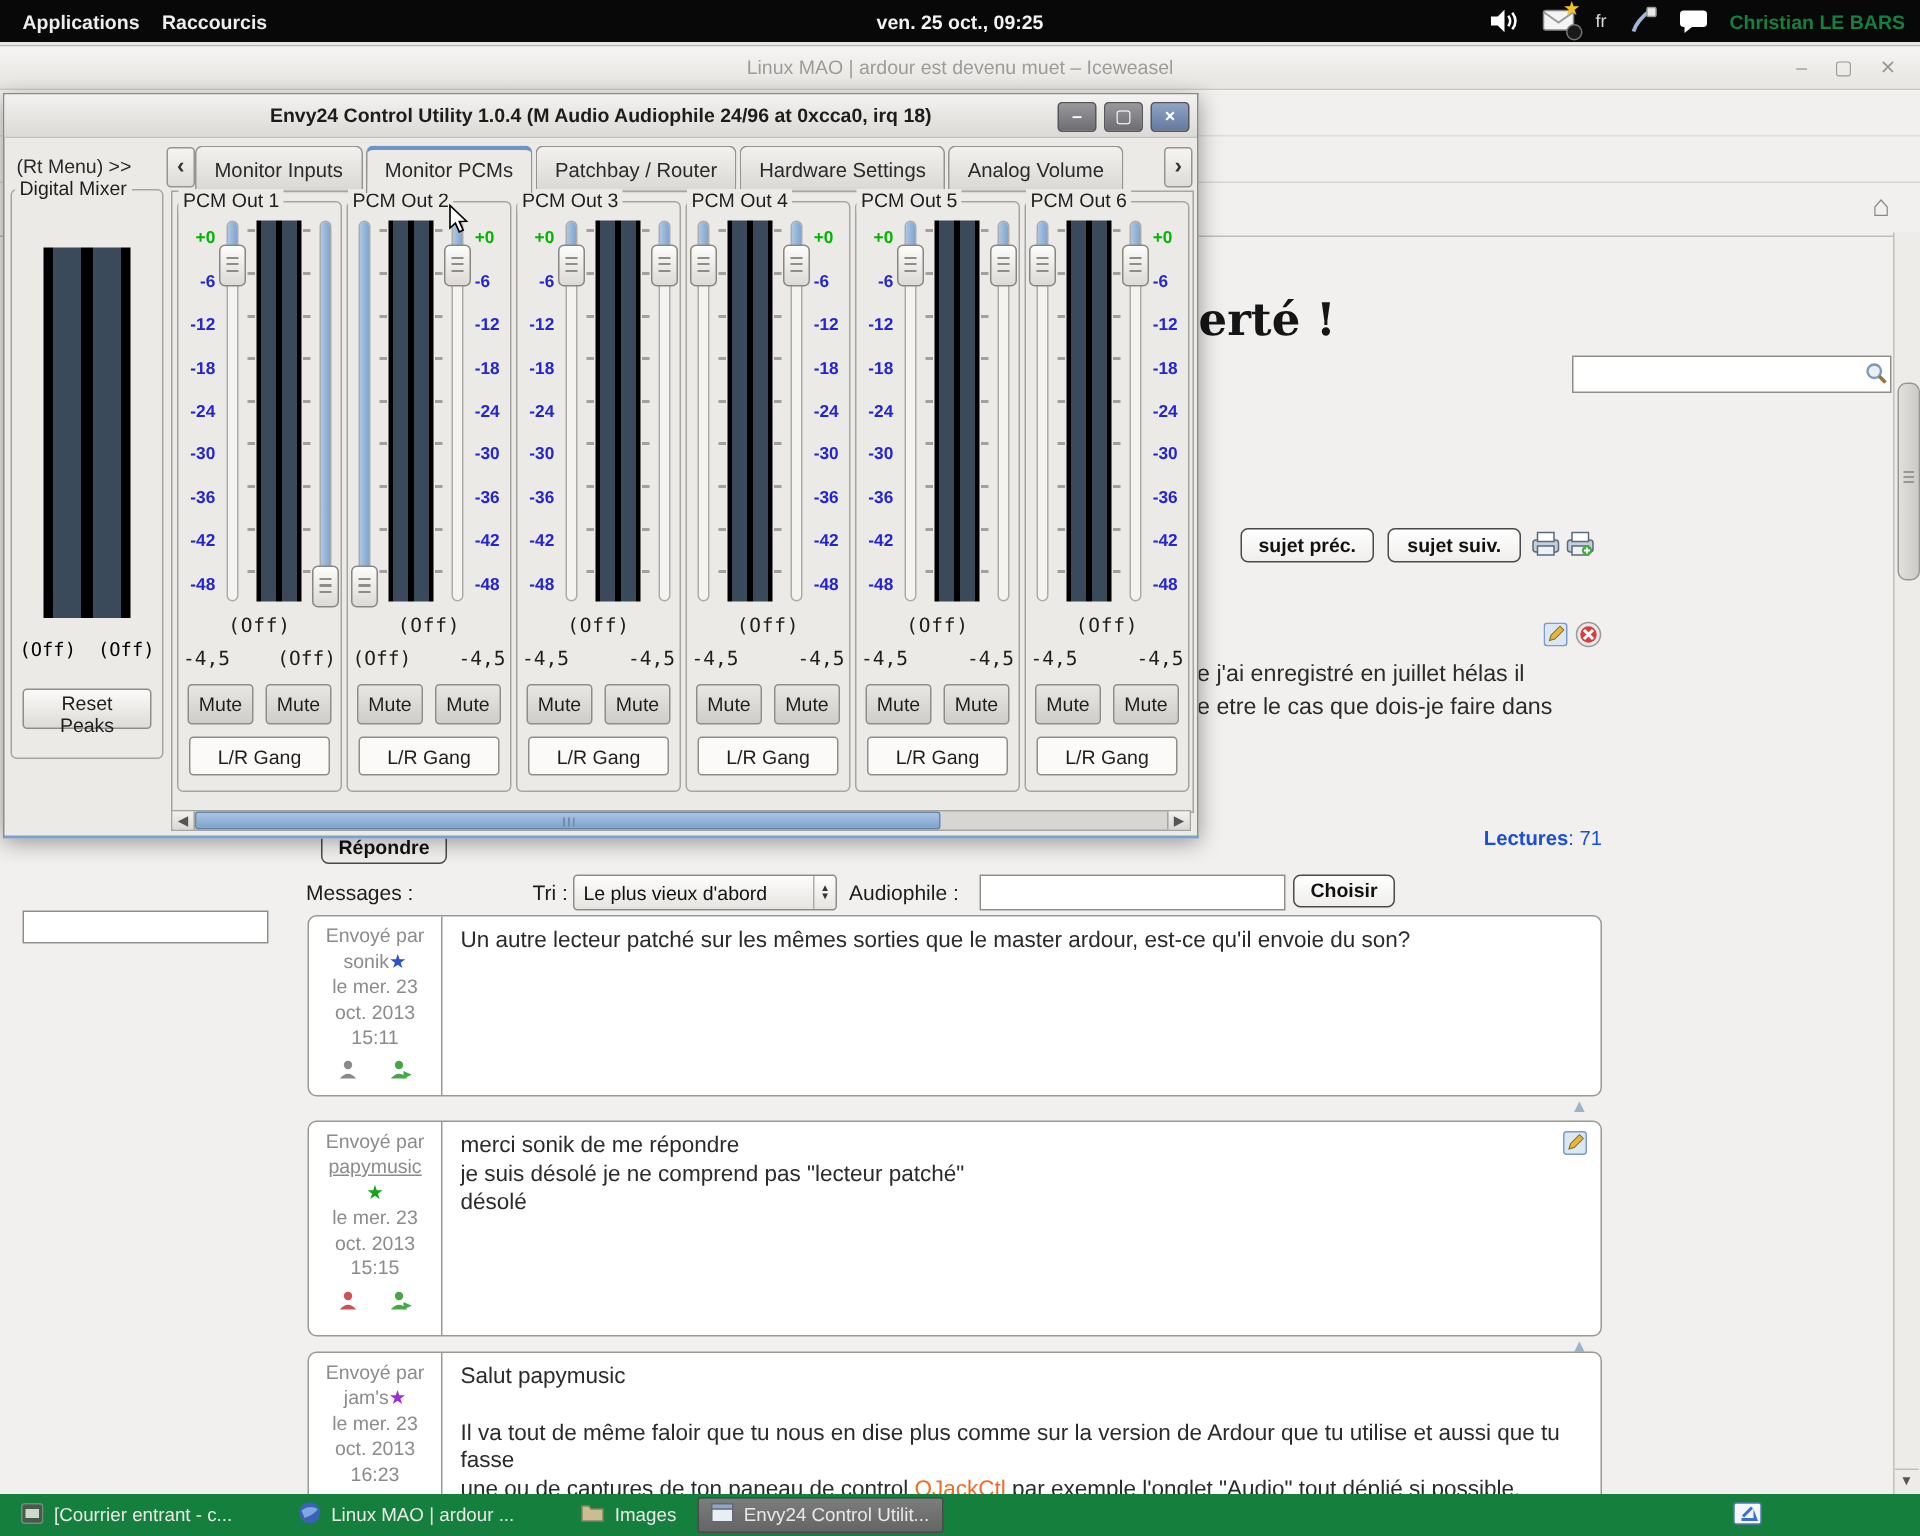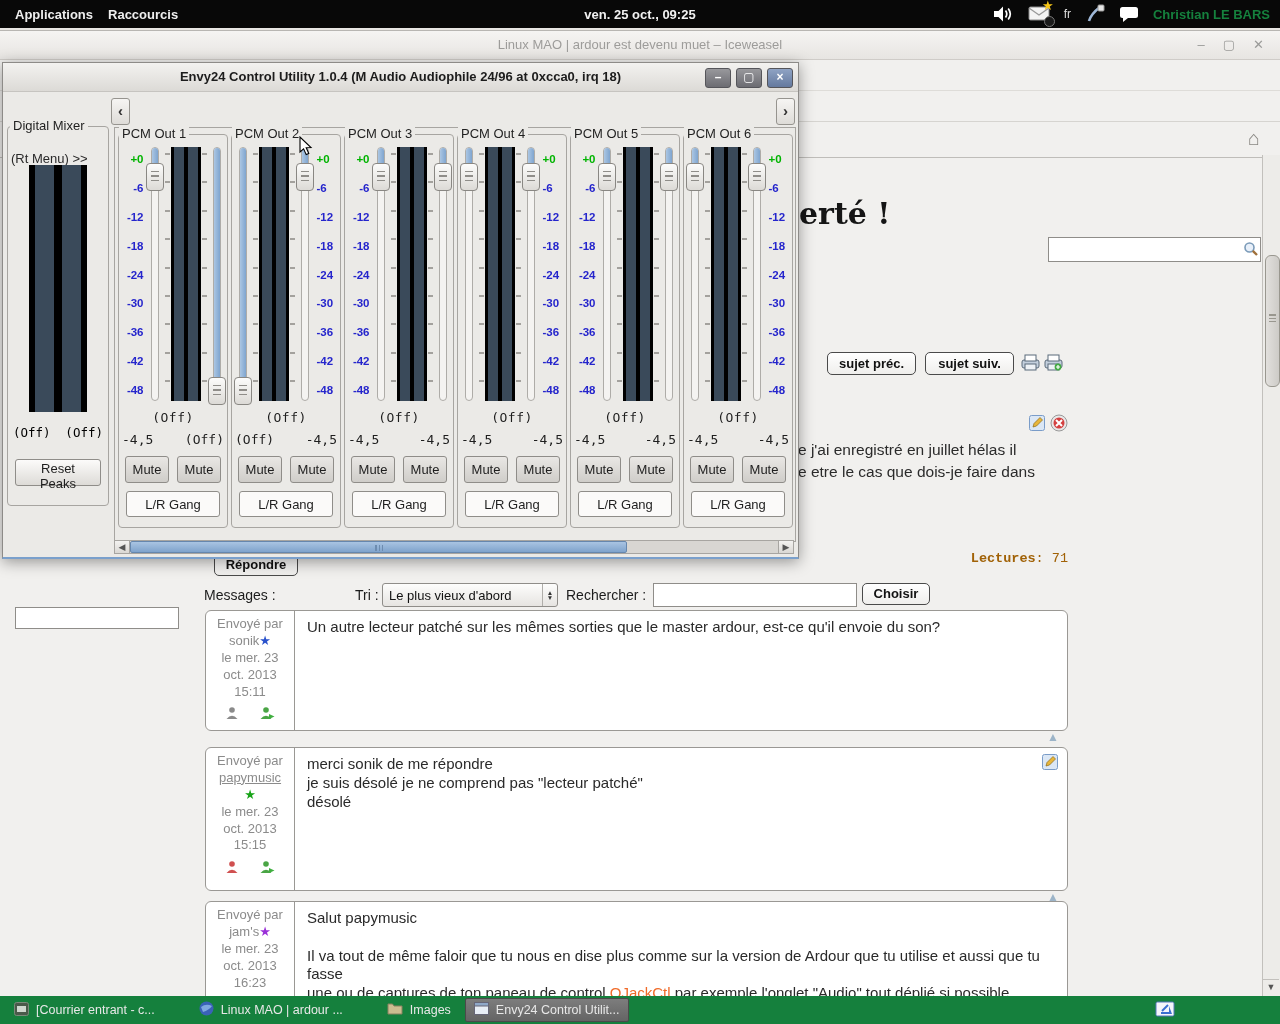--- a/index.html
+++ b/index.html
@@ -59,21 +59,21 @@
         line-height:16px;text-align:center;background:linear-gradient(#98989c,#6c6c72);}
   .wbtn.close{background:linear-gradient(#8fa3c4,#64799e);}
   #etabs{position:relative;height:36px;}
   .tab{position:relative;display:inline-block;padding:8px 12px 8px;font-size:13.5px;color:#2a2a2a;
        background:linear-gradient(#f2f1ef,#d8d6d2);border:1px solid #96948f;border-bottom:none;
        border-radius:5px 5px 0 0;margin-right:2px;}
   .tab.active{background:#ebeae7;border-top:3px solid #6e94c6;padding-top:6px;z-index:3;}
   .tarrow{position:absolute;top:6px;width:17px;height:25px;background:linear-gradient(#f6f5f3,#dedcd8);
           border:1px solid #96948f;border-radius:3px;text-align:center;line-height:23px;font-weight:bold;font-size:15px;color:#333;}
   #econtent{position:absolute;left:111px;top:64px;width:680px;height:413px;border:1px solid #a7a5a1;}
-  #rtmenu{position:absolute;left:8px;top:40px;font-size:13px;color:#2a2a2a;margin-top:48px;}
+  #rtmenu{position:absolute;left:8px;top:40px;font-size:13px;color:#2a2a2a;}
   
   #dmixer{position:absolute;left:4px;top:63px;width:100px;height:378px;border:1px solid #a7a5a1;border-radius:4px;}
   #dmixer .legend{left:2px;}
   .legend{position:absolute;top:-9px;background:#ebeae7;padding:0 3px;font-size:13px;color:#1f1f1f;white-space:nowrap;}
   #dmeters{position:absolute;left:21px;top:38px;width:58px;height:247px;
            background:linear-gradient(to right,#000 0 6px,#3a4a5a 6px 25px,#000 25px 33px,#3a4a5a 33px 52px,#000 52px 58px);}
   .mono{font-family:"DejaVu Sans Mono","Liberation Mono",monospace;}
   #dvals{position:absolute;left:0;top:298px;width:100%;display:flex;justify-content:space-between;
          padding:0 5px;box-sizing:border-box;font-size:12.5px;}
   .gtkbtn{background:linear-gradient(#fcfbfa,#dddbd7);border:1px solid #8f8d89;border-radius:3px;
@@ -205,42 +205,42 @@
     <polygon points="4,12 5,8.5 11,2.5 13.5,5 7.5,11" fill="#e8b63a" stroke="#8a6a1a" stroke-width="0.7"></polygon>
   </svg>
   <svg style="position:absolute;left:1050px;top:414px;z-index:2;" width="18" height="18">
     <circle cx="9" cy="9" r="8" fill="#e8e8e8" stroke="#999"></circle>
     <circle cx="9" cy="9" r="5.5" fill="#d44040"></circle>
     <path d="M6 6 L12 12 M12 6 L6 12" stroke="#fff" stroke-width="2"></path>
   </svg>
   <div class="pline" style="left:798px;top:441px;">e j'ai enregistré en juillet hélas il</div>
   <div class="pline" style="left:798px;top:463px;">e etre le cas que dois-je faire dans</div>
 
-  <div style="position:absolute;left:880px;top:551px;width:188px;text-align:right;font-size:13.5px;z-index:2;color:#a16207;font-family:Liberation Mono, monospace;">
+  <div style="position:absolute;left:880px;top:551px;width:188px;text-align:right;font-size:13.5px;z-index:2;color:#1d4ed8;">
     <b>Lectures</b><span>: 71</span>
   </div>
   <span class="fbtn" style="position:absolute;left:214px;top:554px;width:82px;line-height:20px;z-index:2;">Répondre</span>
 
   <span class="lbl" style="left:204px;top:587px;">Messages  :</span>
   <div class="gsel" style="left:285px;top:616px;">
     <span class="val">Tous</span>
     <span class="spin">
         <span>▲</span>
         <span>▼</span>
       </span>
   </div>
   <span class="lbl" style="left:355px;top:587px;">Tri :</span>
   <div class="gsel" style="left:382px;top:583px;width:176px;">
     <span class="val" style="flex:1;">Le plus vieux d'abord</span>
     <span class="spin">
         <span>▲</span>
         <span>▼</span>
       </span>
   </div>
-  <span class="lbl" style="left:566px;top:587px;">Rechercher :</span>
+  <span class="lbl" style="left:566px;top:587px;">Audiophile :</span>
   <div class="ginput" style="left:653px;top:583px;width:202px;height:22px;"></div>
   <span class="fbtn" style="position:absolute;left:862px;top:583px;width:66px;line-height:20px;z-index:2;">Choisir</span>
 
   <div id="messages">
       <div class="msgbox" style="left: 205px; top: 610px; width: 861px; height: 119px;">
         <div class="meta">
           <div>Envoyé par</div>
           <div><span>sonik</span><span class="star" style="color: rgb(42, 82, 204);">★</span></div>
           <div>le mer. 23</div>
           <div>oct. 2013</div>
@@ -370,20 +370,21 @@
       <span>Envy24 Control Utility 1.0.4 (M Audio Audiophile 24/96 at 0xcca0, irq 18)</span>
       <div style="position:absolute;right:5px;top:5px;display:flex;gap:5px;">
         <div class="wbtn">–</div>
         <div class="wbtn">▢</div>
         <div class="wbtn close">×</div>
       </div>
     </div>
     <span id="rtmenu">(Rt Menu) &gt;&gt;</span>
     <div id="etabs">
       <div class="tarrow" style="left:108px;">‹</div>
+      <div id="tabrow" style="position:absolute;left:127px;top:5px;white-space:nowrap;"><div class="tab">Monitor Inputs</div><div class="tab active">Monitor PCMs</div><div class="tab">Patchbay / Router</div><div class="tab">Hardware Settings</div><div class="tab">Analog Volume</div></div>
       <div class="tarrow" style="right:3px;">›</div>
     </div>
 
     <div id="dmixer">
       <span class="legend">Digital Mixer</span>
       <div id="dmeters"></div>
       <div id="dvals" class="mono">
         <span>(Off)</span>
         <span>(Off)</span>
       </div>

